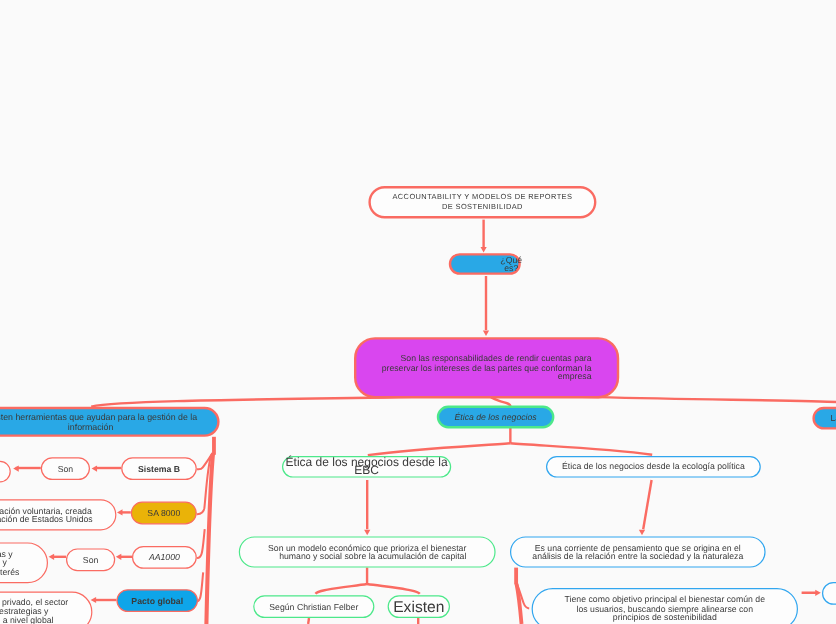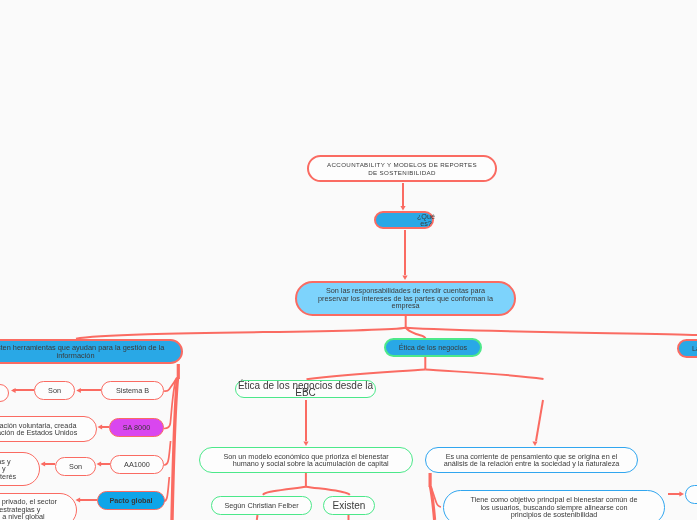--- a/index.html
+++ b/index.html
@@ -57,46 +57,47 @@
       <path d="M110,464 L100,464" fill="none" stroke="#fa6b62" stroke-width="2" stroke-linecap="butt"></path>
       <polygon points="101.1,461.4 101.1,466.6 96.5,464" fill="#fa6b62"></polygon>
       <path d="M55,464 L44,464" fill="none" stroke="#fa6b62" stroke-width="2" stroke-linecap="butt"></path>
       <polygon points="45.1,461.4 45.1,466.6 40.5,464" fill="#fa6b62"></polygon>
       <path d="M97,500 L79,500" fill="none" stroke="#fa6b62" stroke-width="2" stroke-linecap="butt"></path>
       <polygon points="80.1,497.4 80.1,502.6 75.5,500" fill="#fa6b62"></polygon>
     </svg>
 <div class="node" style="left: 307px; top: 155px; width: 190px; height: 27px; background: rgb(253, 253, 253); border-color: rgb(250, 107, 98); border-width: 2px; border-radius: 13.5px; font-size: 6.2px; letter-spacing: 0.35px;">ACCOUNTABILITY Y MODELOS DE REPORTES
 DE SOSTENIBILIDAD</div>
     <div class="node" style="left: 374px; top: 211px; width: 60px; height: 18px; background: rgb(41, 168, 230); border-color: rgb(250, 107, 98); border-width: 2.2px; border-radius: 9px; font-size: 7.25px; letter-spacing: 0px; padding-left: 44px;">¿Qué es?</div>
-    <div class="node" style="left: 295px; top: 281px; width: 221px; height: 35px; background: #7dd3fc; border-color: rgb(250, 107, 98); border-width: 2px; border-radius: 17.5px; font-size: 7.25px; letter-spacing: 0px;">Son las responsabilidades de rendir cuentas para
+    <div class="node" style="left: 295px; top: 281px; width: 221px; height: 51px; background: #d946ef; border-color: rgb(250, 107, 98); border-width: 2px; border-radius: 17.5px; font-size: 7.25px; letter-spacing: 0px; text-align: right;">Son las responsabilidades de rendir cuentas para
 preservar los intereses de las partes que conforman la
 empresa</div>
     <div class="node" style="left: -32px; top: 339px; width: 215px; height: 25px; background: rgb(41, 168, 230); border-color: rgb(250, 107, 98); border-width: 2.2px; border-radius: 12.5px; font-size: 7.35px; letter-spacing: 0px;">Existen herramientas que ayudan para la gestión de la
 información</div>
-    <div class="node" style="left: 384px; top: 338px; width: 98px; height: 19px; background: rgb(41, 168, 230); border-color: rgb(76, 232, 138); border-width: 2.2px; border-radius: 9.5px; font-size: 7.25px; letter-spacing: 0px;">Ética de los negocios</div>
+    <div class="node" style="left: 364px; top: 338px; width: 98px; height: 19px; background: rgb(41, 168, 230); border-color: rgb(76, 232, 138); border-width: 2.2px; border-radius: 9.5px; font-size: 7.25px; letter-spacing: 0px; font-style: italic;">Ética de los negocios</div>
     <div class="node" style="left: 677px; top: 339px; width: 84px; height: 19px; background: rgb(41, 168, 230); border-color: rgb(250, 107, 98); border-width: 2.2px; border-radius: 9.5px; font-size: 7.25px; letter-spacing: 0px;">La sostenibilidad</div>
     <div class="node" style="left: 235px; top: 380px; width: 141px; height: 18px; background: rgb(253, 253, 253); border-color: rgb(76, 232, 138); border-width: 1.8px; border-radius: 9px; font-size: 10px; letter-spacing: 0px;">Ética de los negocios desde la EBC</div>
+    <div class="node" style="left: 455px; top: 380px; width: 179px; height: 18px; background: rgb(253, 253, 253); border-color: rgb(49, 166, 239); border-width: 1.8px; border-radius: 9px; font-size: 7.25px; letter-spacing: 0px;">Ética de los negocios desde la ecología política</div>
     <div class="node" style="left: 199px; top: 447px; width: 214px; height: 26px; background: rgb(253, 253, 253); border-color: rgb(76, 232, 138); border-width: 1.8px; border-radius: 13px; font-size: 7.25px; letter-spacing: 0px; text-align: right;">Son un modelo económico que prioriza el bienestar
 humano y social sobre la acumulación de capital</div>
     <div class="node" style="left: 425px; top: 447px; width: 213px; height: 26px; background: rgb(253, 253, 253); border-color: rgb(49, 166, 239); border-width: 1.8px; border-radius: 13px; font-size: 7.25px; letter-spacing: 0px;">Es una corriente de pensamiento que se origina en el
 análisis de la relación entre la sociedad y la naturaleza</div>
     <div class="node" style="left: 211px; top: 496px; width: 101px; height: 19px; background: rgb(253, 253, 253); border-color: rgb(76, 232, 138); border-width: 1.8px; border-radius: 9.5px; font-size: 7.25px; letter-spacing: 0px;">Según Christian Felber</div>
-    <div class="node" style="left: 323px; top: 496px; width: 52px; height: 19px; background: rgb(253, 253, 253); border-color: rgb(76, 232, 138); border-width: 1.8px; border-radius: 9.5px; font-size: 10px; letter-spacing: 0px;">Existen</div>
+    <div class="node" style="left: 323px; top: 496px; width: 52px; height: 19px; background: rgb(253, 253, 253); border-color: rgb(76, 232, 138); border-width: 1.8px; border-radius: 9.5px; font-size: 13px; letter-spacing: 0px;">Existen</div>
     <div class="node" style="left: 443px; top: 490px; width: 222px; height: 35px; background: rgb(253, 253, 253); border-color: rgb(49, 166, 239); border-width: 1.8px; border-radius: 17.5px; font-size: 7.25px; letter-spacing: 0px;">Tiene como objetivo principal el bienestar común de
 los usuarios, buscando siempre alinearse con
 principios de sostenibilidad</div>
     <div class="node" style="left: 685px; top: 485px; width: 40px; height: 19px; background: rgb(253, 253, 253); border-color: rgb(49, 166, 239); border-width: 1.8px; border-radius: 9.5px; font-size: 7.25px; letter-spacing: 0px;"></div>
     <div class="node" style="left: 34px; top: 381px; width: 41px; height: 19px; background: rgb(253, 253, 253); border-color: rgb(250, 107, 98); border-width: 1.8px; border-radius: 9.5px; font-size: 7.25px; letter-spacing: 0px;">Son</div>
-    <div class="node" style="left: 101px; top: 381px; width: 63px; height: 19px; background: rgb(253, 253, 253); border-color: rgb(250, 107, 98); border-width: 1.8px; border-radius: 9.5px; font-size: 7.25px; letter-spacing: 0px;">Sistema B</div>
+    <div class="node" style="left: 101px; top: 381px; width: 63px; height: 19px; background: rgb(253, 253, 253); border-color: rgb(250, 107, 98); border-width: 1.8px; border-radius: 9.5px; font-size: 7.25px; letter-spacing: 0px; font-weight: bold;">Sistema B</div>
     <div class="node" style="left: -44px; top: 383.5px; width: 53px; height: 18px; background: rgb(253, 253, 253); border-color: rgb(250, 107, 98); border-width: 1.8px; border-radius: 9px; font-size: 7.25px; letter-spacing: 0px;">Es</div>
     <div class="node" style="left: -66.6px; top: 416px; width: 163.6px; height: 26px; background: rgb(253, 253, 253); border-color: rgb(250, 107, 98); border-width: 1.8px; border-radius: 13px; font-size: 7.25px; letter-spacing: 0px;">Es una certificación voluntaria, creada
 por la organización de Estados Unidos</div>
-    <div class="node" style="left: 109px; top: 418px; width: 55px; height: 19px; background: #d946ef; border-color: rgb(250, 107, 98); border-width: 1.8px; border-radius: 9.5px; font-size: 7.25px; letter-spacing: 0px;">SA 8000</div>
+    <div class="node" style="left: 109px; top: 418px; width: 55px; height: 19px; background: #eab308; border-color: rgb(250, 107, 98); border-width: 1.8px; border-radius: 9.5px; font-size: 7.25px; letter-spacing: 0px;">SA 8000</div>
     <div class="node" style="left: 55px; top: 457px; width: 41px; height: 19px; background: rgb(253, 253, 253); border-color: rgb(250, 107, 98); border-width: 1.8px; border-radius: 9.5px; font-size: 7.25px; letter-spacing: 0px;">Son</div>
-    <div class="node" style="left: 110px; top: 455px; width: 54px; height: 19px; background: rgb(253, 253, 253); border-color: rgb(250, 107, 98); border-width: 1.8px; border-radius: 9.5px; font-size: 7.25px; letter-spacing: 0px;">AA1000</div>
+    <div class="node" style="left: 110px; top: 455px; width: 54px; height: 19px; background: rgb(253, 253, 253); border-color: rgb(250, 107, 98); border-width: 1.8px; border-radius: 9.5px; font-size: 7.25px; letter-spacing: 0px; font-style: italic;">AA1000</div>
     <div class="node" style="left: -63.6px; top: 452px; width: 103.6px; height: 34px; background: rgb(253, 253, 253); border-color: rgb(250, 107, 98); border-width: 1.8px; border-radius: 17px; font-size: 7.25px; letter-spacing: 0px;">Son normas y
 procesos y
 grupos de interés</div>
     <div class="node" style="left: 97px; top: 491px; width: 68px; height: 19px; background: #0ea5e9; border-color: rgb(250, 107, 98); border-width: 1.8px; border-radius: 9.5px; font-size: 7.25px; letter-spacing: 0px; font-weight: bold;">Pacto global</div>
     <div class="node" style="left: -67.6px; top: 492.5px; width: 145px; height: 34px; background: rgb(253, 253, 253); border-color: rgb(250, 107, 98); border-width: 1.8px; border-radius: 17px; font-size: 7.25px; letter-spacing: 0px;">Invita al sector privado, el sector
 a alinear estrategias y
 su impacto a nivel global</div>
   </div>
 
 </body></html>

